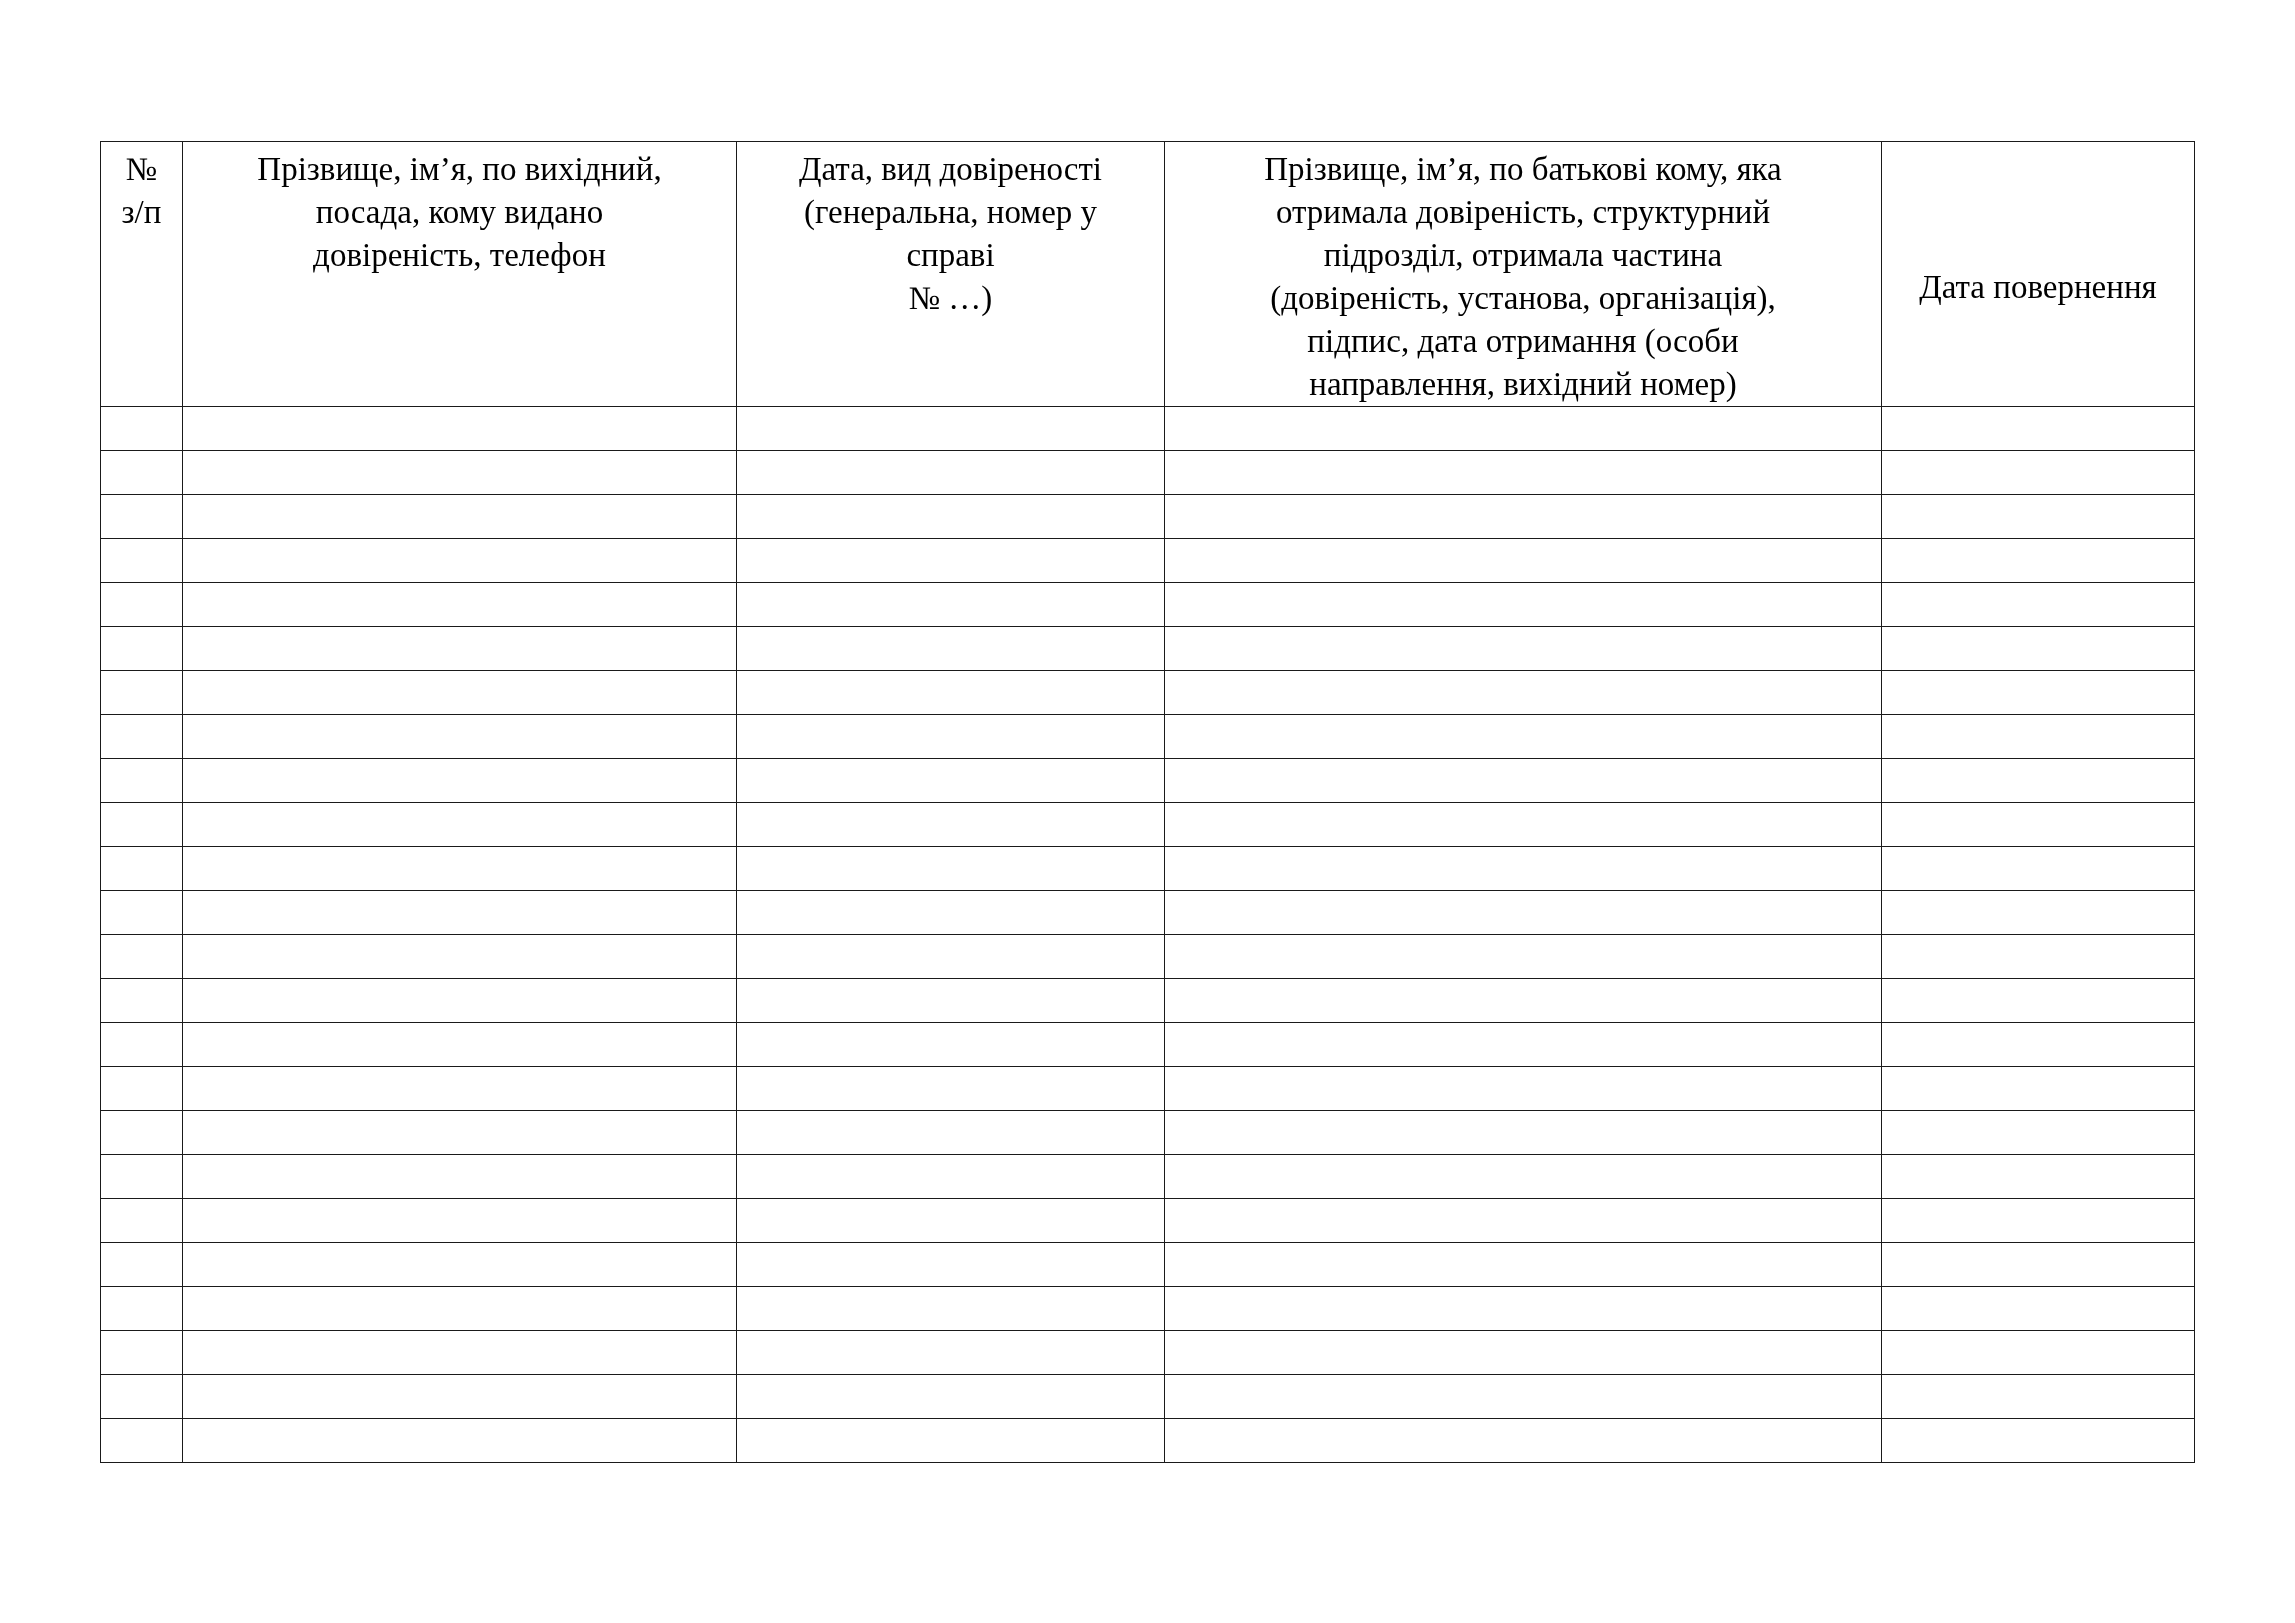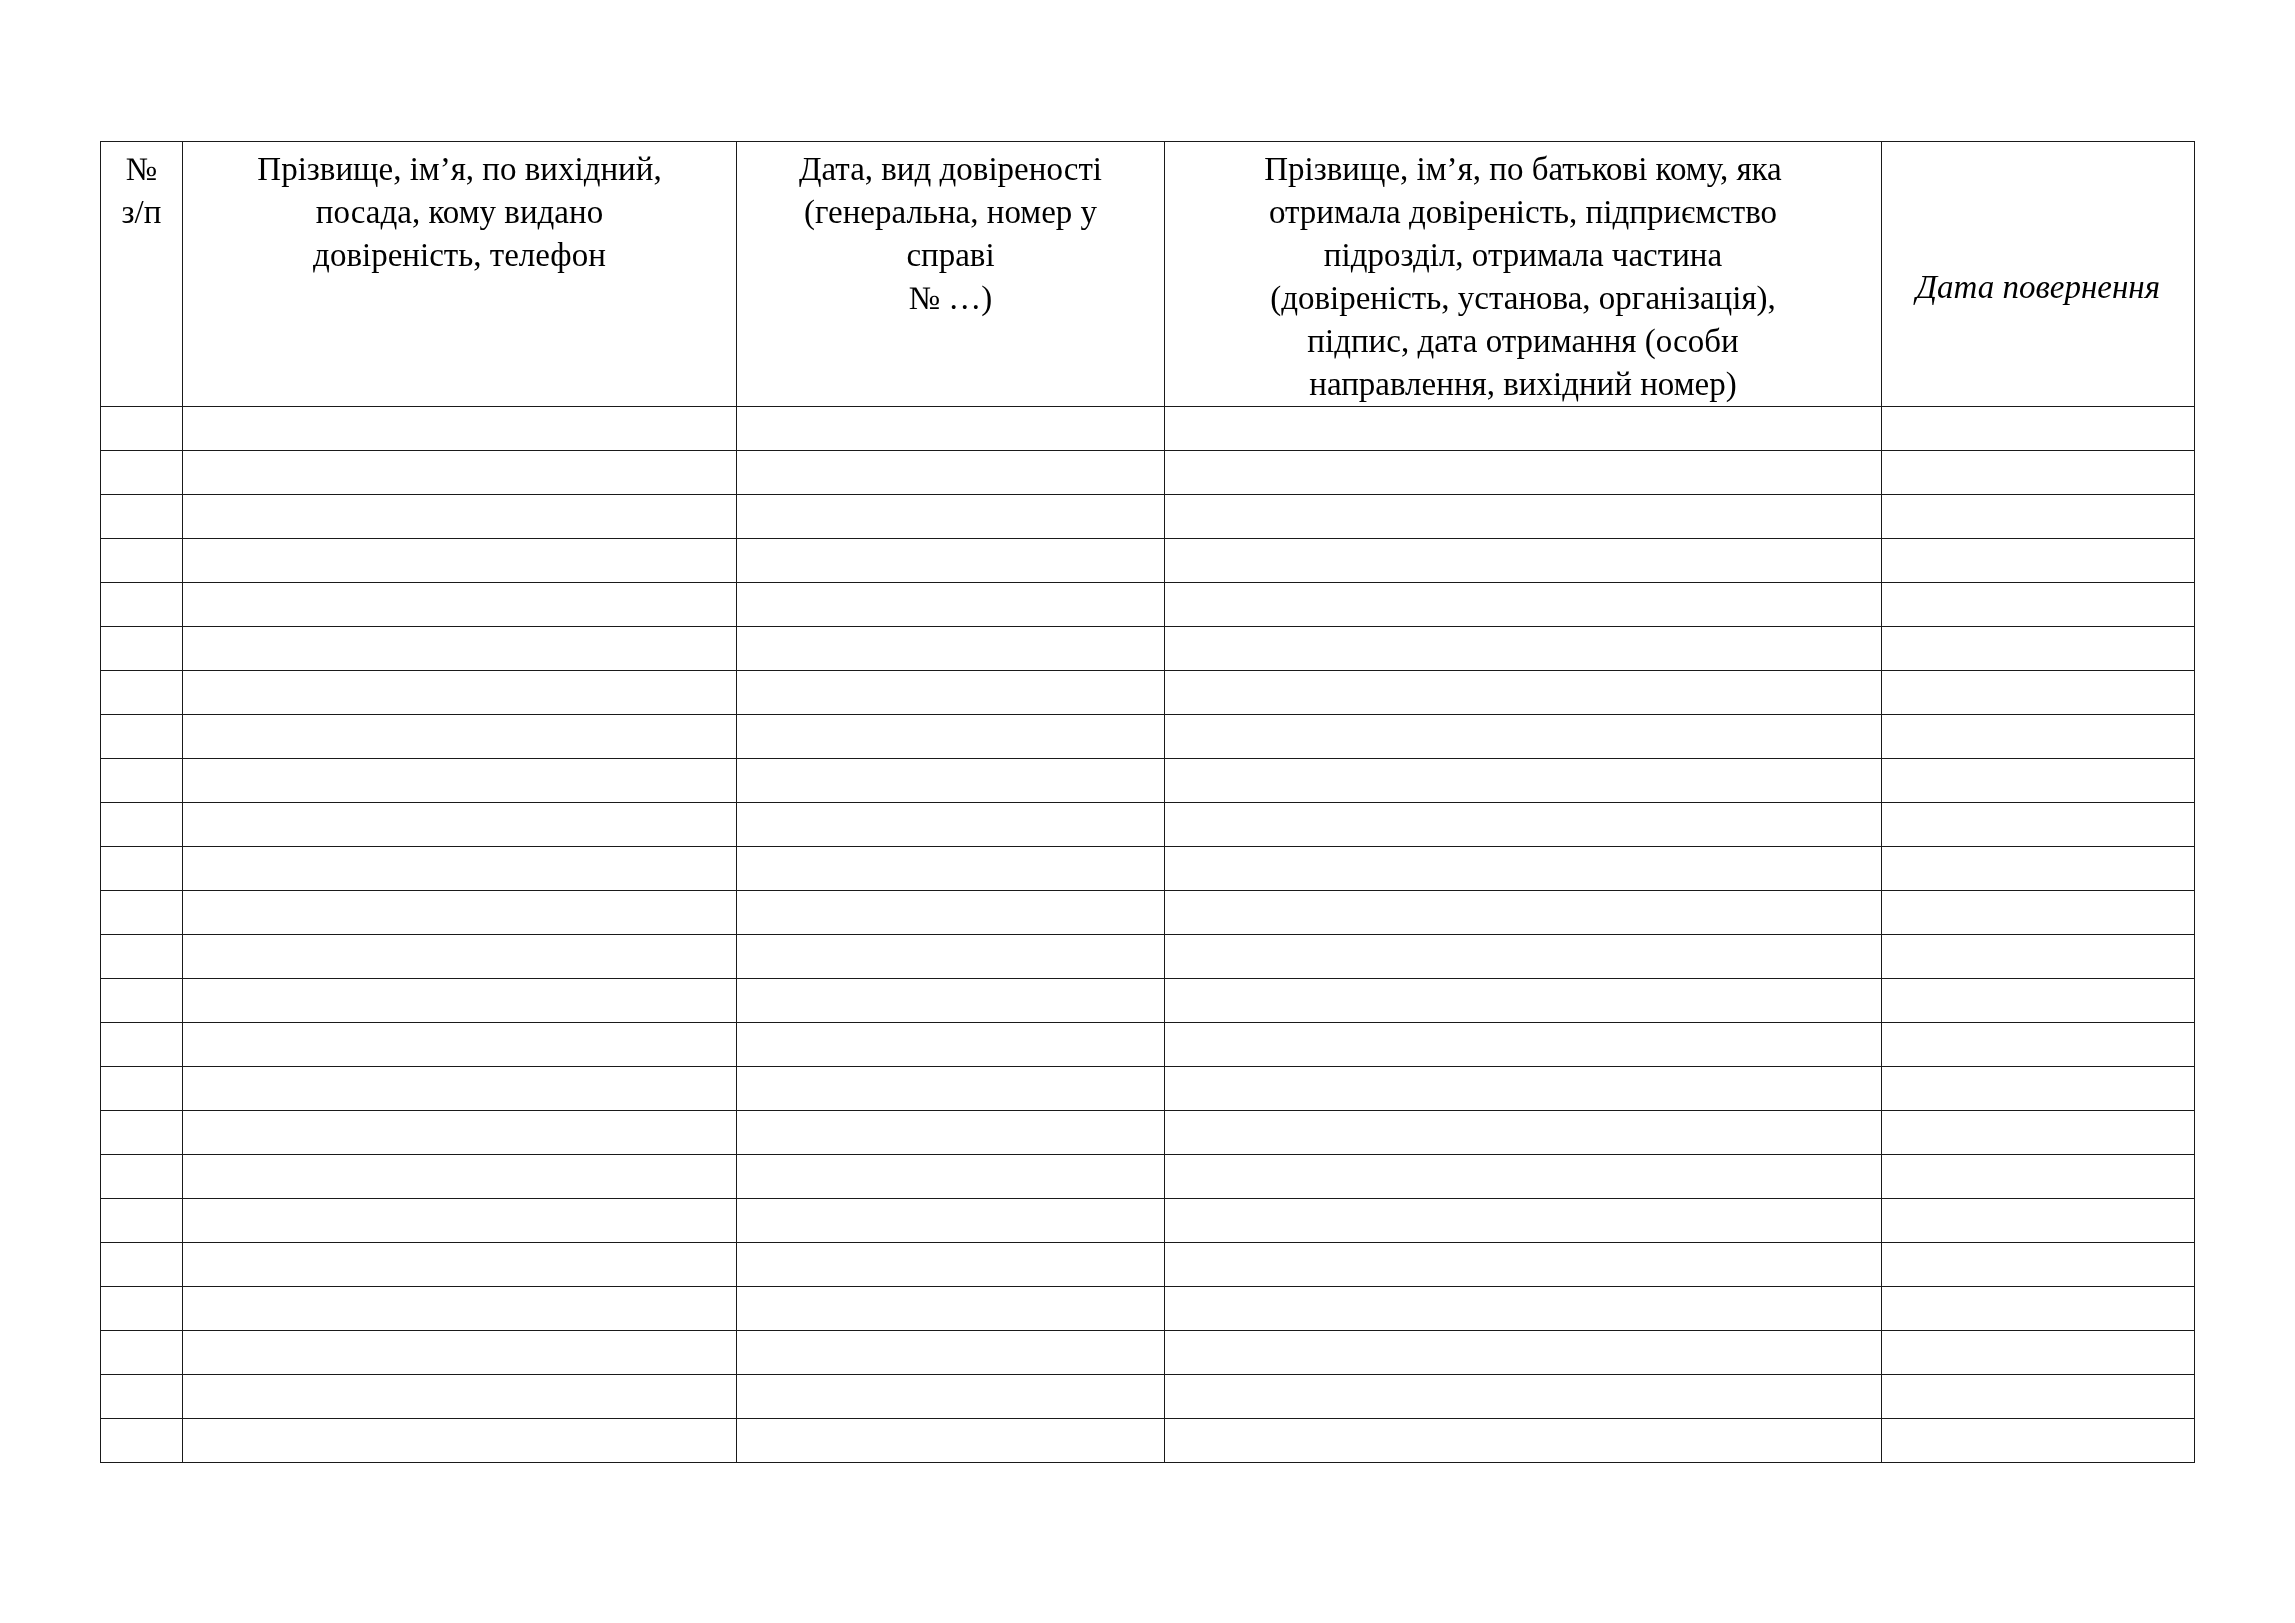--- a/index.html
+++ b/index.html
@@ -40,21 +40,20 @@
       line-height: 43px;
       text-align: center;
       vertical-align: top;
       height: 262px;
       padding-top: 5.5px;
       box-sizing: border-box;
     }
     table.register th.col-return {
       vertical-align: middle;
       padding-top: 27.5px;
-      font-style: italic;
     }
     table.register td {
       height: 43px;
     }
     .hdr-line { display: block; white-space: nowrap; }
   </style>
 </head>
 <body>
 
 <div class="page">
@@ -78,21 +77,21 @@
           <span class="hdr-line">довіреність, телефон</span>
         </th>
         <th>
           <span class="hdr-line">Дата, вид довіреності</span>
           <span class="hdr-line">(генеральна, номер у</span>
           <span class="hdr-line">справі</span>
           <span class="hdr-line">№ …)</span>
         </th>
         <th>
           <span class="hdr-line">Прізвище, ім’я, по батькові кому, яка</span>
-          <span class="hdr-line">отримала довіреність, підприємство</span>
+          <span class="hdr-line">отримала довіреність, структурний</span>
           <span class="hdr-line">підрозділ, отримала частина</span>
           <span class="hdr-line">(довіреність, установа, організація),</span>
           <span class="hdr-line">підпис, дата отримання (особи</span>
           <span class="hdr-line">направлення, вихідний номер)</span>
         </th>
         <th class="col-return">
           <span class="hdr-line">Дата повернення</span>
         </th>
       </tr>
     </thead>

